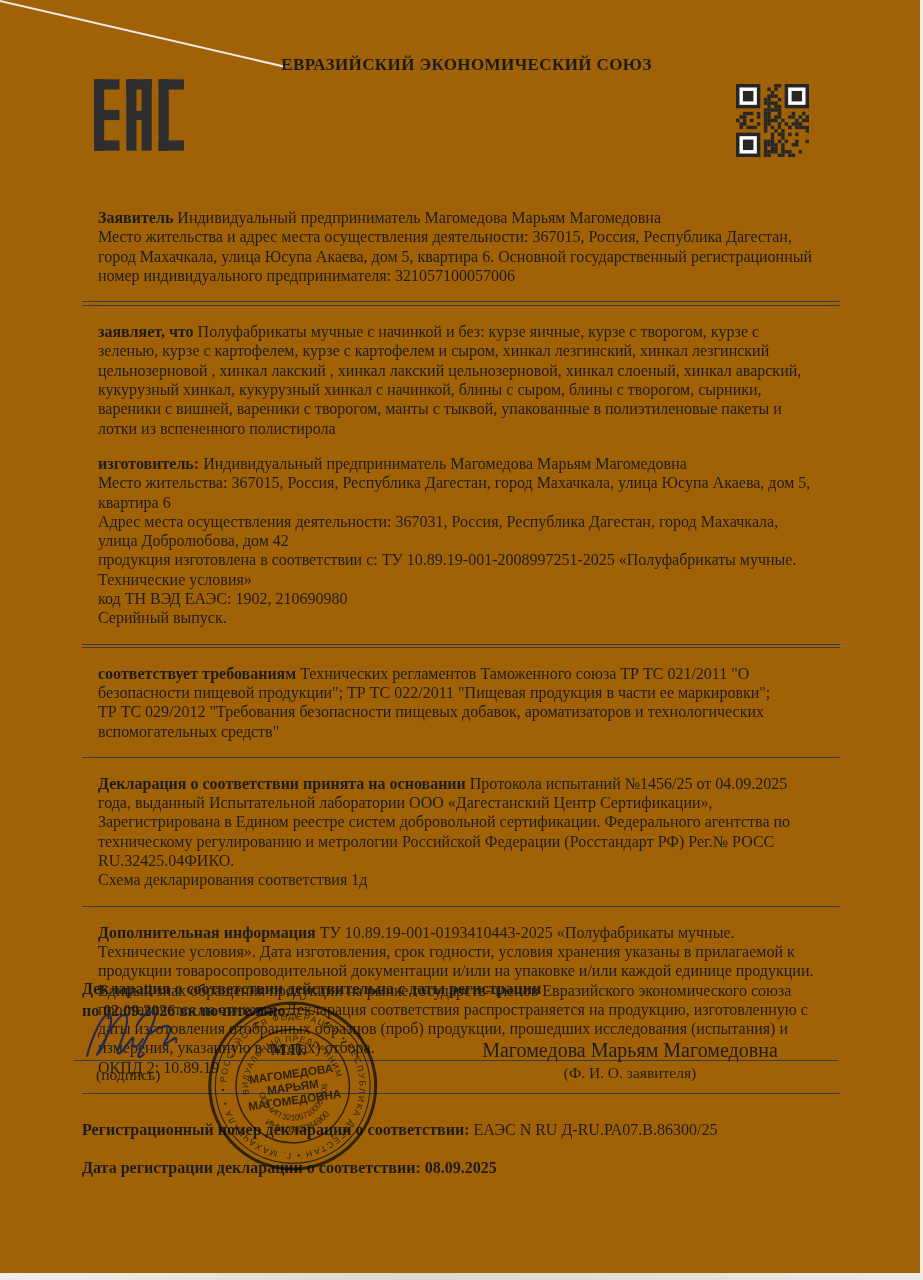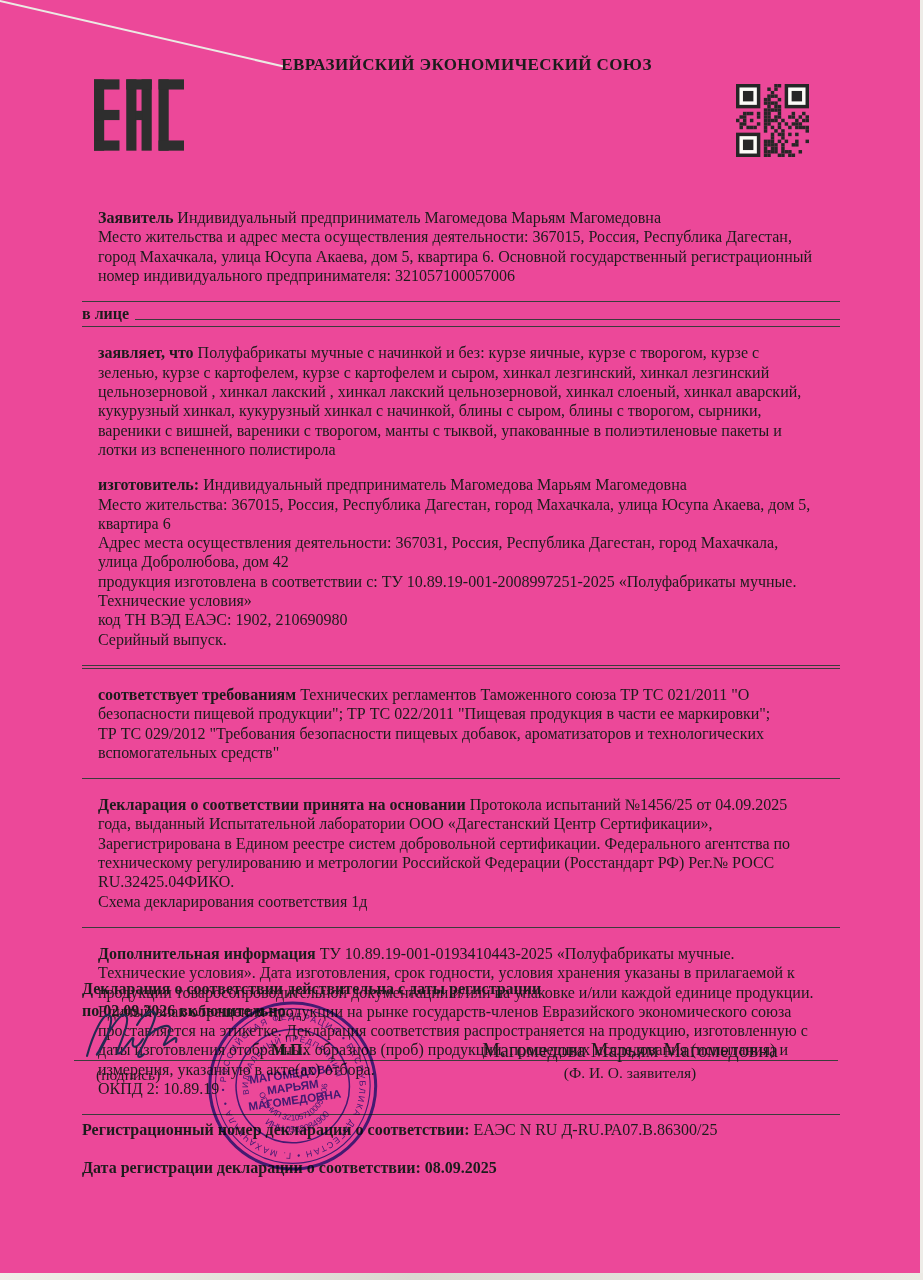--- a/index.html
+++ b/index.html
@@ -1,18 +1,18 @@
 <!DOCTYPE html>
 <html><head>
 <meta charset="utf-8">
 <style>
   html,body{margin:0;padding:0;background:#9a9a9a;}
   .page{
     position:relative;width:923px;height:1280px;margin:0 auto;
-    background:#ec4899;overflow:hidden;
+    background:#a16207;overflow:hidden;
     font-family:"Liberation Serif","DejaVu Serif",serif;
     color:#1c1c1c;
   }
   .crease{position:absolute;left:-30px;top:30px;width:320px;height:2px;background:#eceae4;transform:rotate(13deg);}
   .edge-right{position:absolute;right:0;top:0;width:3px;height:100%;background:#eeece7;}
   .edge-bottom{position:absolute;left:0;bottom:0;width:100%;height:7px;
     background:linear-gradient(to right,#f1efe9,#dbd8d1 45%,#eceae4);}
   .smudge{position:absolute;left:525px;bottom:2px;width:120px;height:5px;background:#b9b6ae;border-radius:2px;opacity:.55;}
 
   
@@ -204,24 +204,20 @@
       </svg>
   </div>
 
   <div class="content">
     <p class="para"><span class="lbl">Заявитель</span><span> Индивидуальный предприниматель Магомедова Марьям Магомедовна
 Место жительства и адрес места осуществления деятельности: 367015, Россия, Республика Дагестан,
 город Махачкала, улица Юсупа Акаева, дом 5, квартира 6. Основной государственный регистрационный
 номер индивидуального предпринимателя: 321057100057006</span></p>
     <hr class="rule">
 
-    <div class="inline-row">
-      <span class="lbl">в лице</span>
-      <span class="fill-line"></span>
-    </div>
     <hr class="rule">
 
     <p class="para"><span class="lbl">заявляет, что</span><span> Полуфабрикаты мучные с начинкой и без: курзе яичные, курзе с творогом, курзе с
 зеленью, курзе с картофелем, курзе с картофелем и сыром, хинкал лезгинский, хинкал лезгинский
 цельнозерновой , хинкал лакский , хинкал лакский цельнозерновой, хинкал слоеный, хинкал аварский,
 кукурузный хинкал, кукурузный хинкал с начинкой, блины с сыром, блины с творогом, сырники,
 вареники с вишней, вареники с творогом, манты с тыквой, упакованные в полиэтиленовые пакеты и
 лотки из вспененного полистирола</span></p>
 
     <p class="para"><span class="lbl">изготовитель:</span><span> Индивидуальный предприниматель Магомедова Марьям Магомедовна

